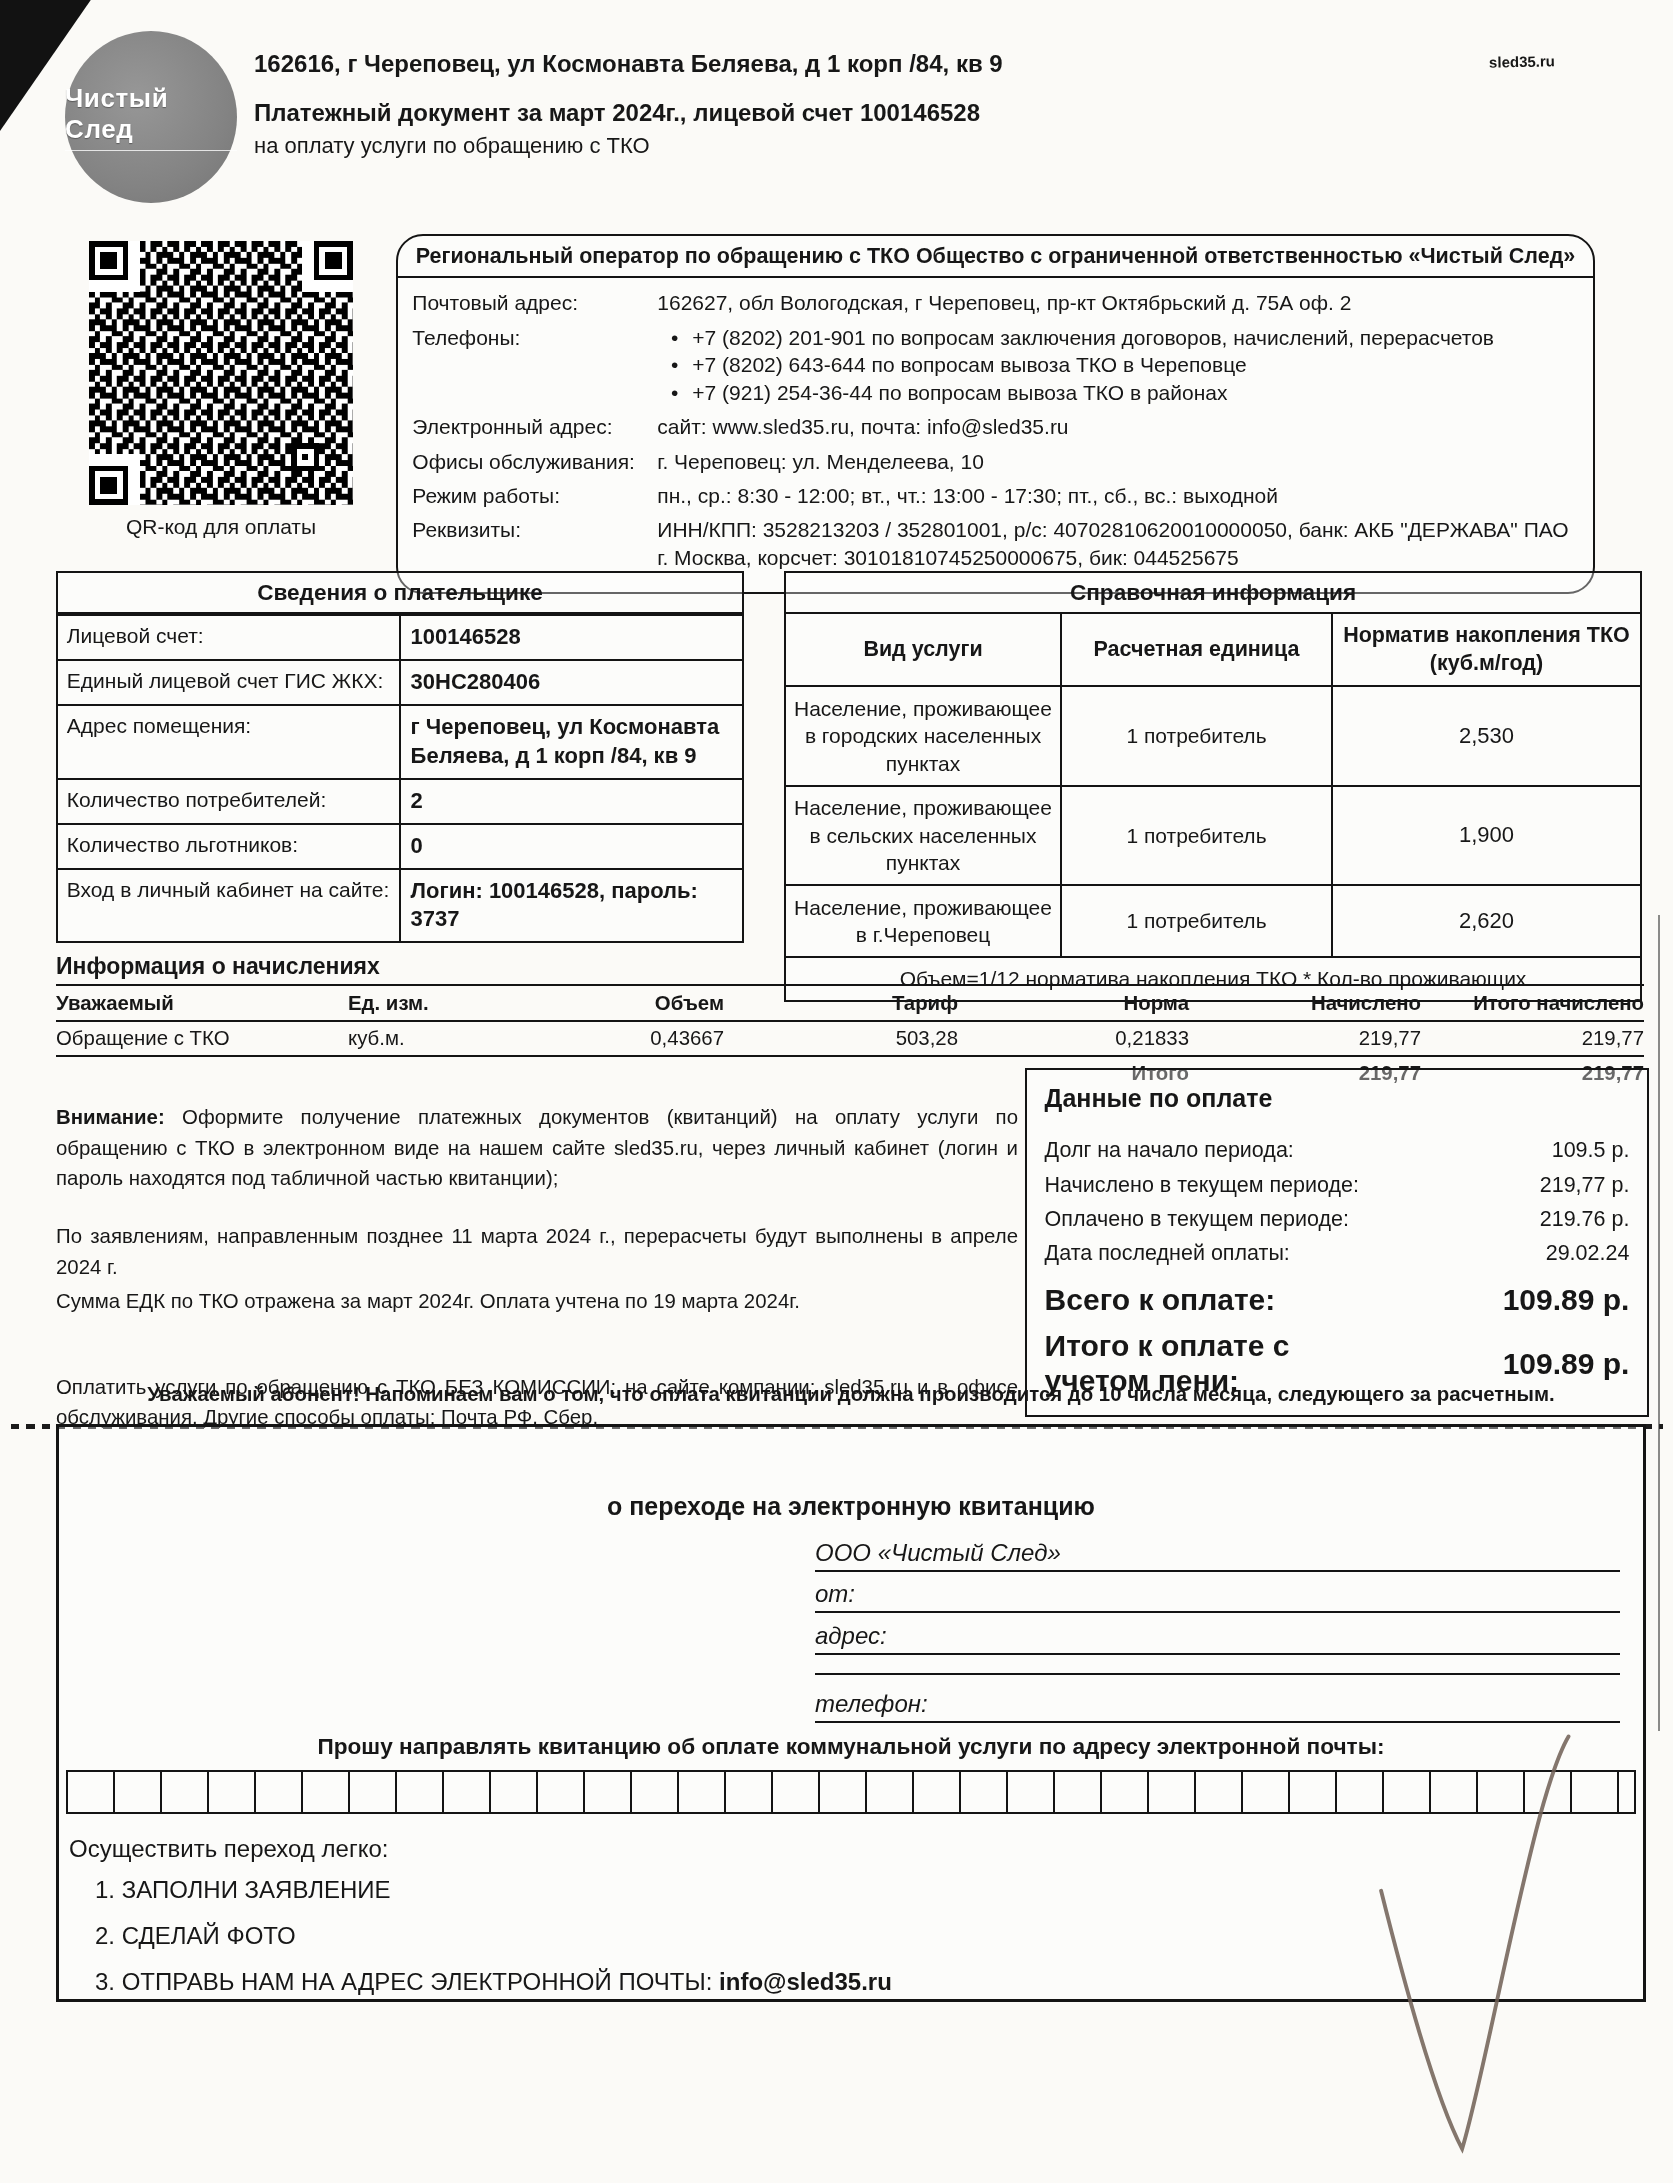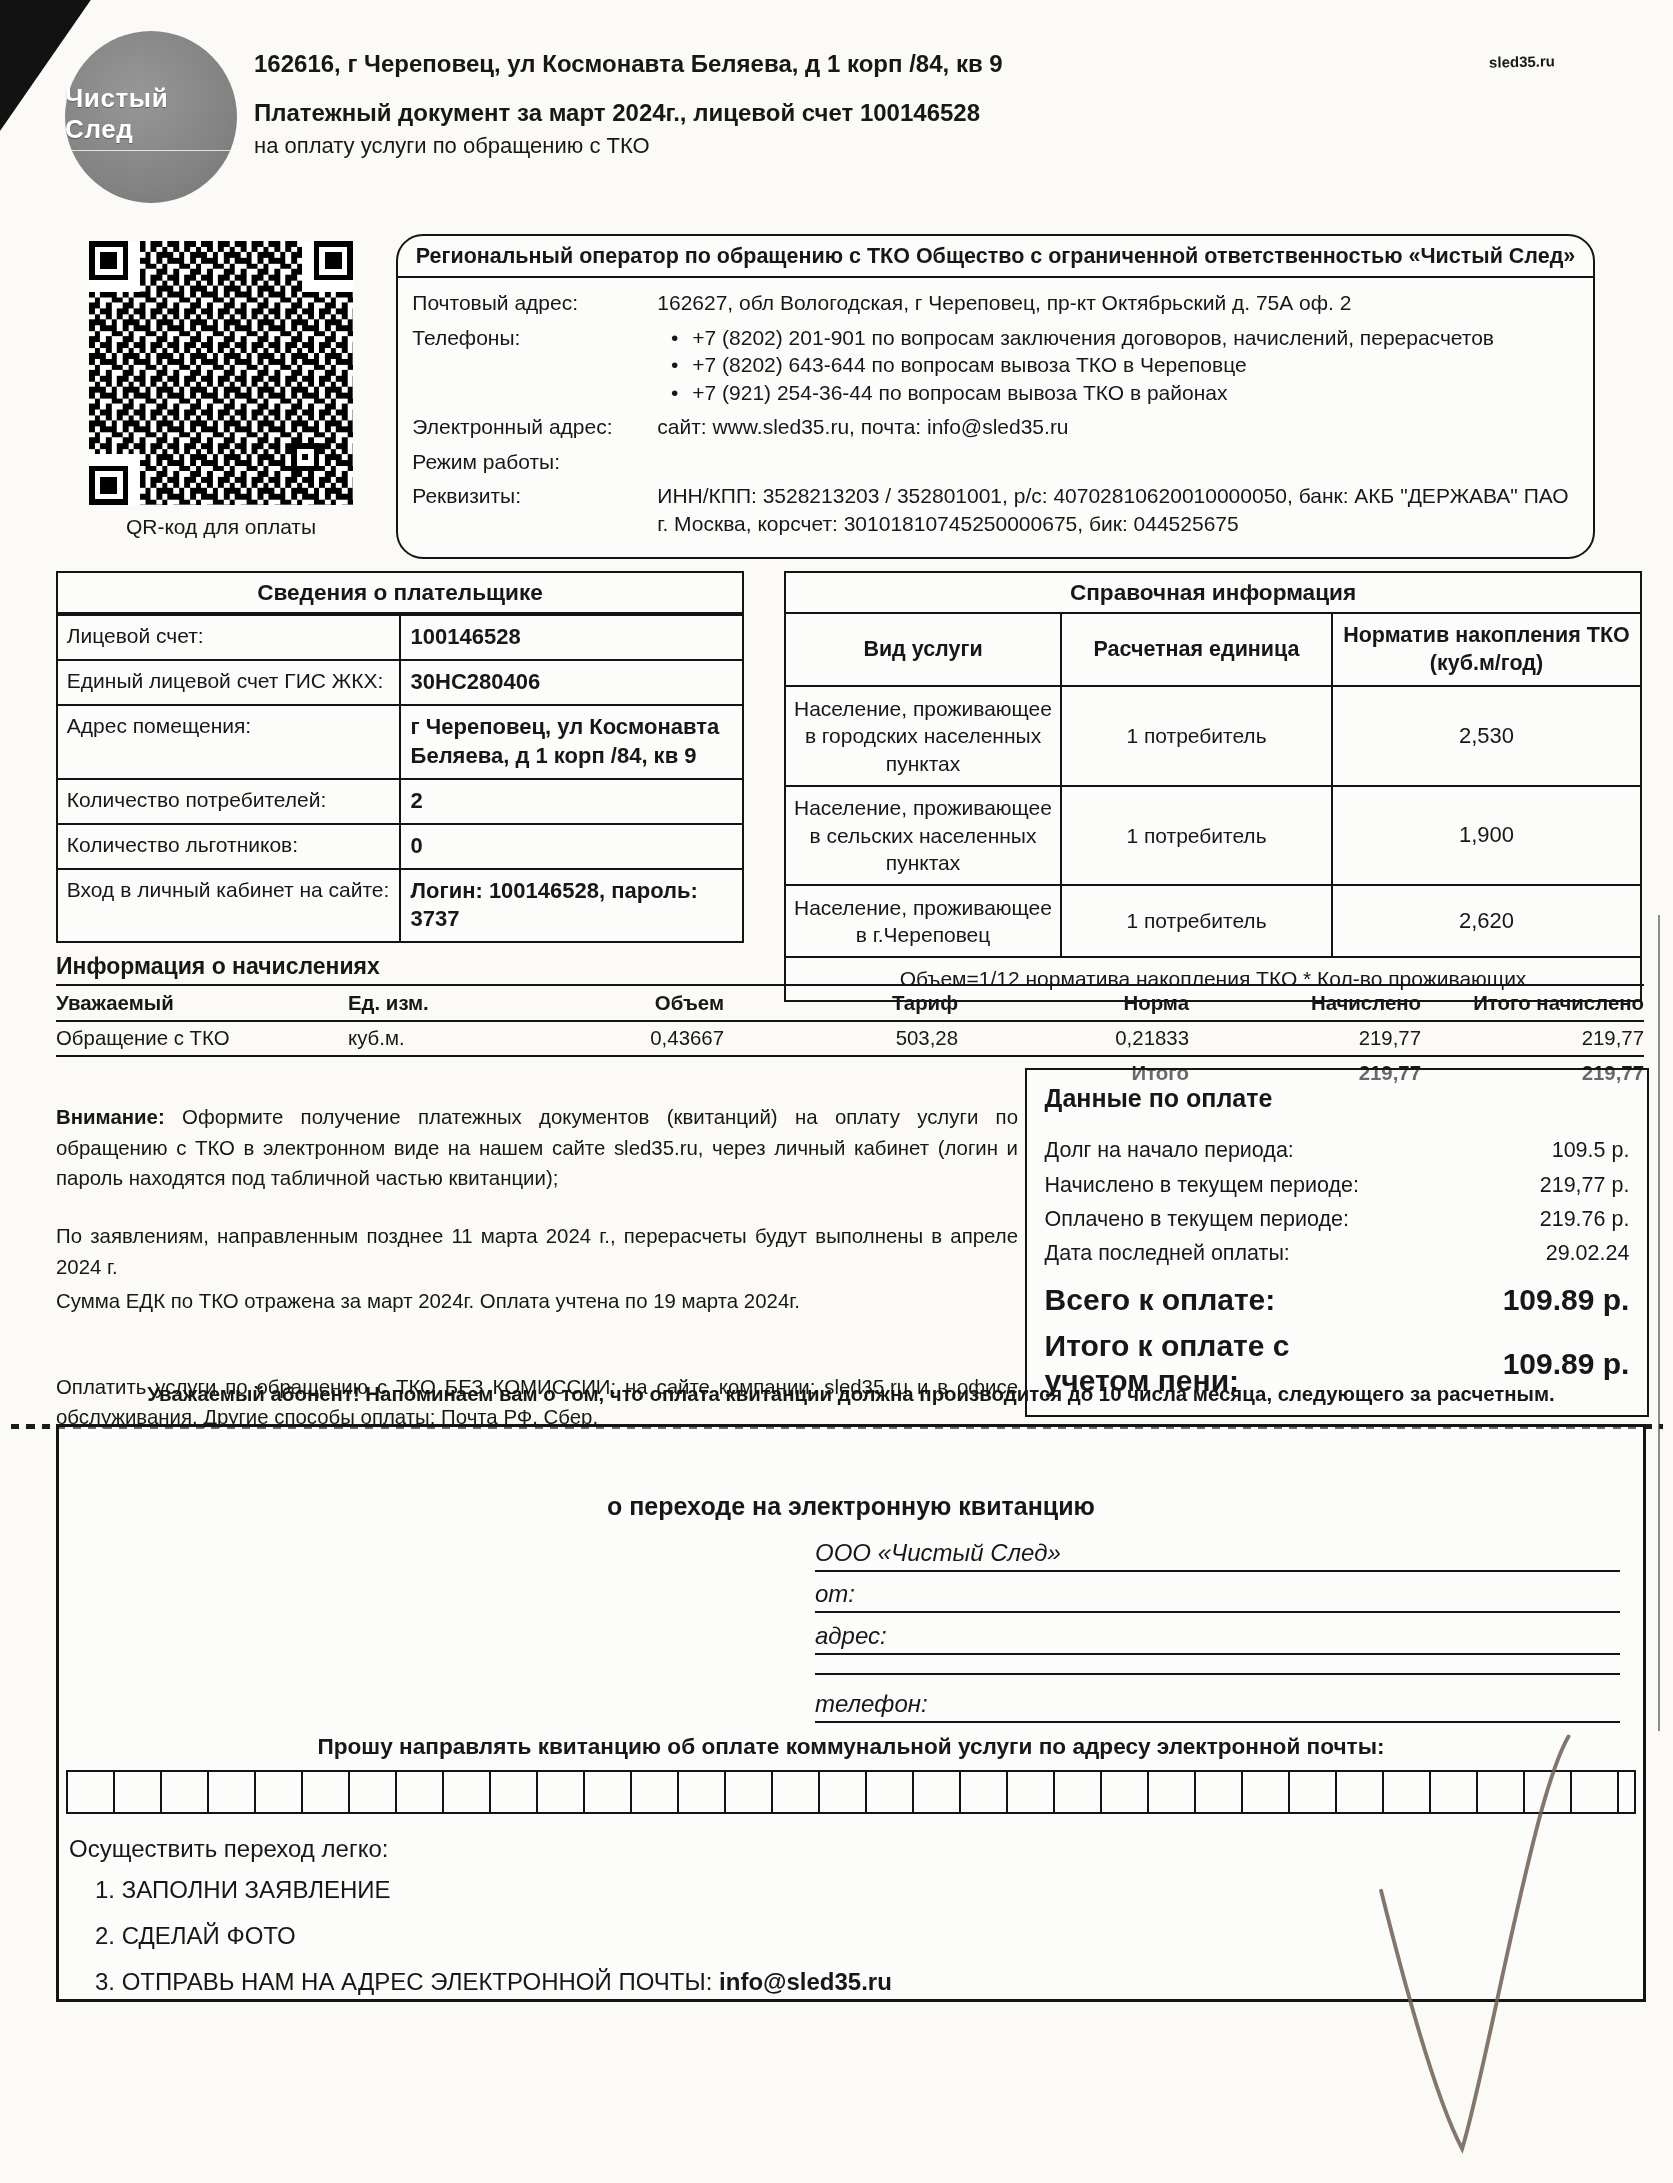--- a/index.html
+++ b/index.html
@@ -181,21 +181,26 @@
           <div class="b-line">
               <span>+7 (921) 254-36-44 по вопросам вывоза ТКО в районах</span>
             </div>
         </div>
       </div>
       <div class="op-row">
         <div class="op-label">Электронный адрес:</div>
         <div class="op-value">сайт: www.sled35.ru, почта: info@sled35.ru</div>
       </div>
       <div class="op-row">
+        <div class="op-label">Офисы обслуживания:</div>
+        <div class="op-value">г. Череповец: ул. Менделеева, 10</div>
+      </div>
+      <div class="op-row">
         <div class="op-label">Режим работы:</div>
+        <div class="op-value">пн., ср.: 8:30 - 12:00; вт., чт.: 13:00 - 17:30; пт., сб., вс.: выходной</div>
       </div>
       <div class="op-row">
         <div class="op-label">Реквизиты:</div>
         <div class="op-value">ИНН/КПП: 3528213203 / 352801001, р/с: 40702810620010000050, банк: АКБ "ДЕРЖАВА" ПАО г. Москва, корсчет: 30101810745250000675, бик: 044525675</div>
       </div>
     </div>
   </div>
 
   <div class="box payer">
     <div class="box-title">Сведения о плательщике</div>

